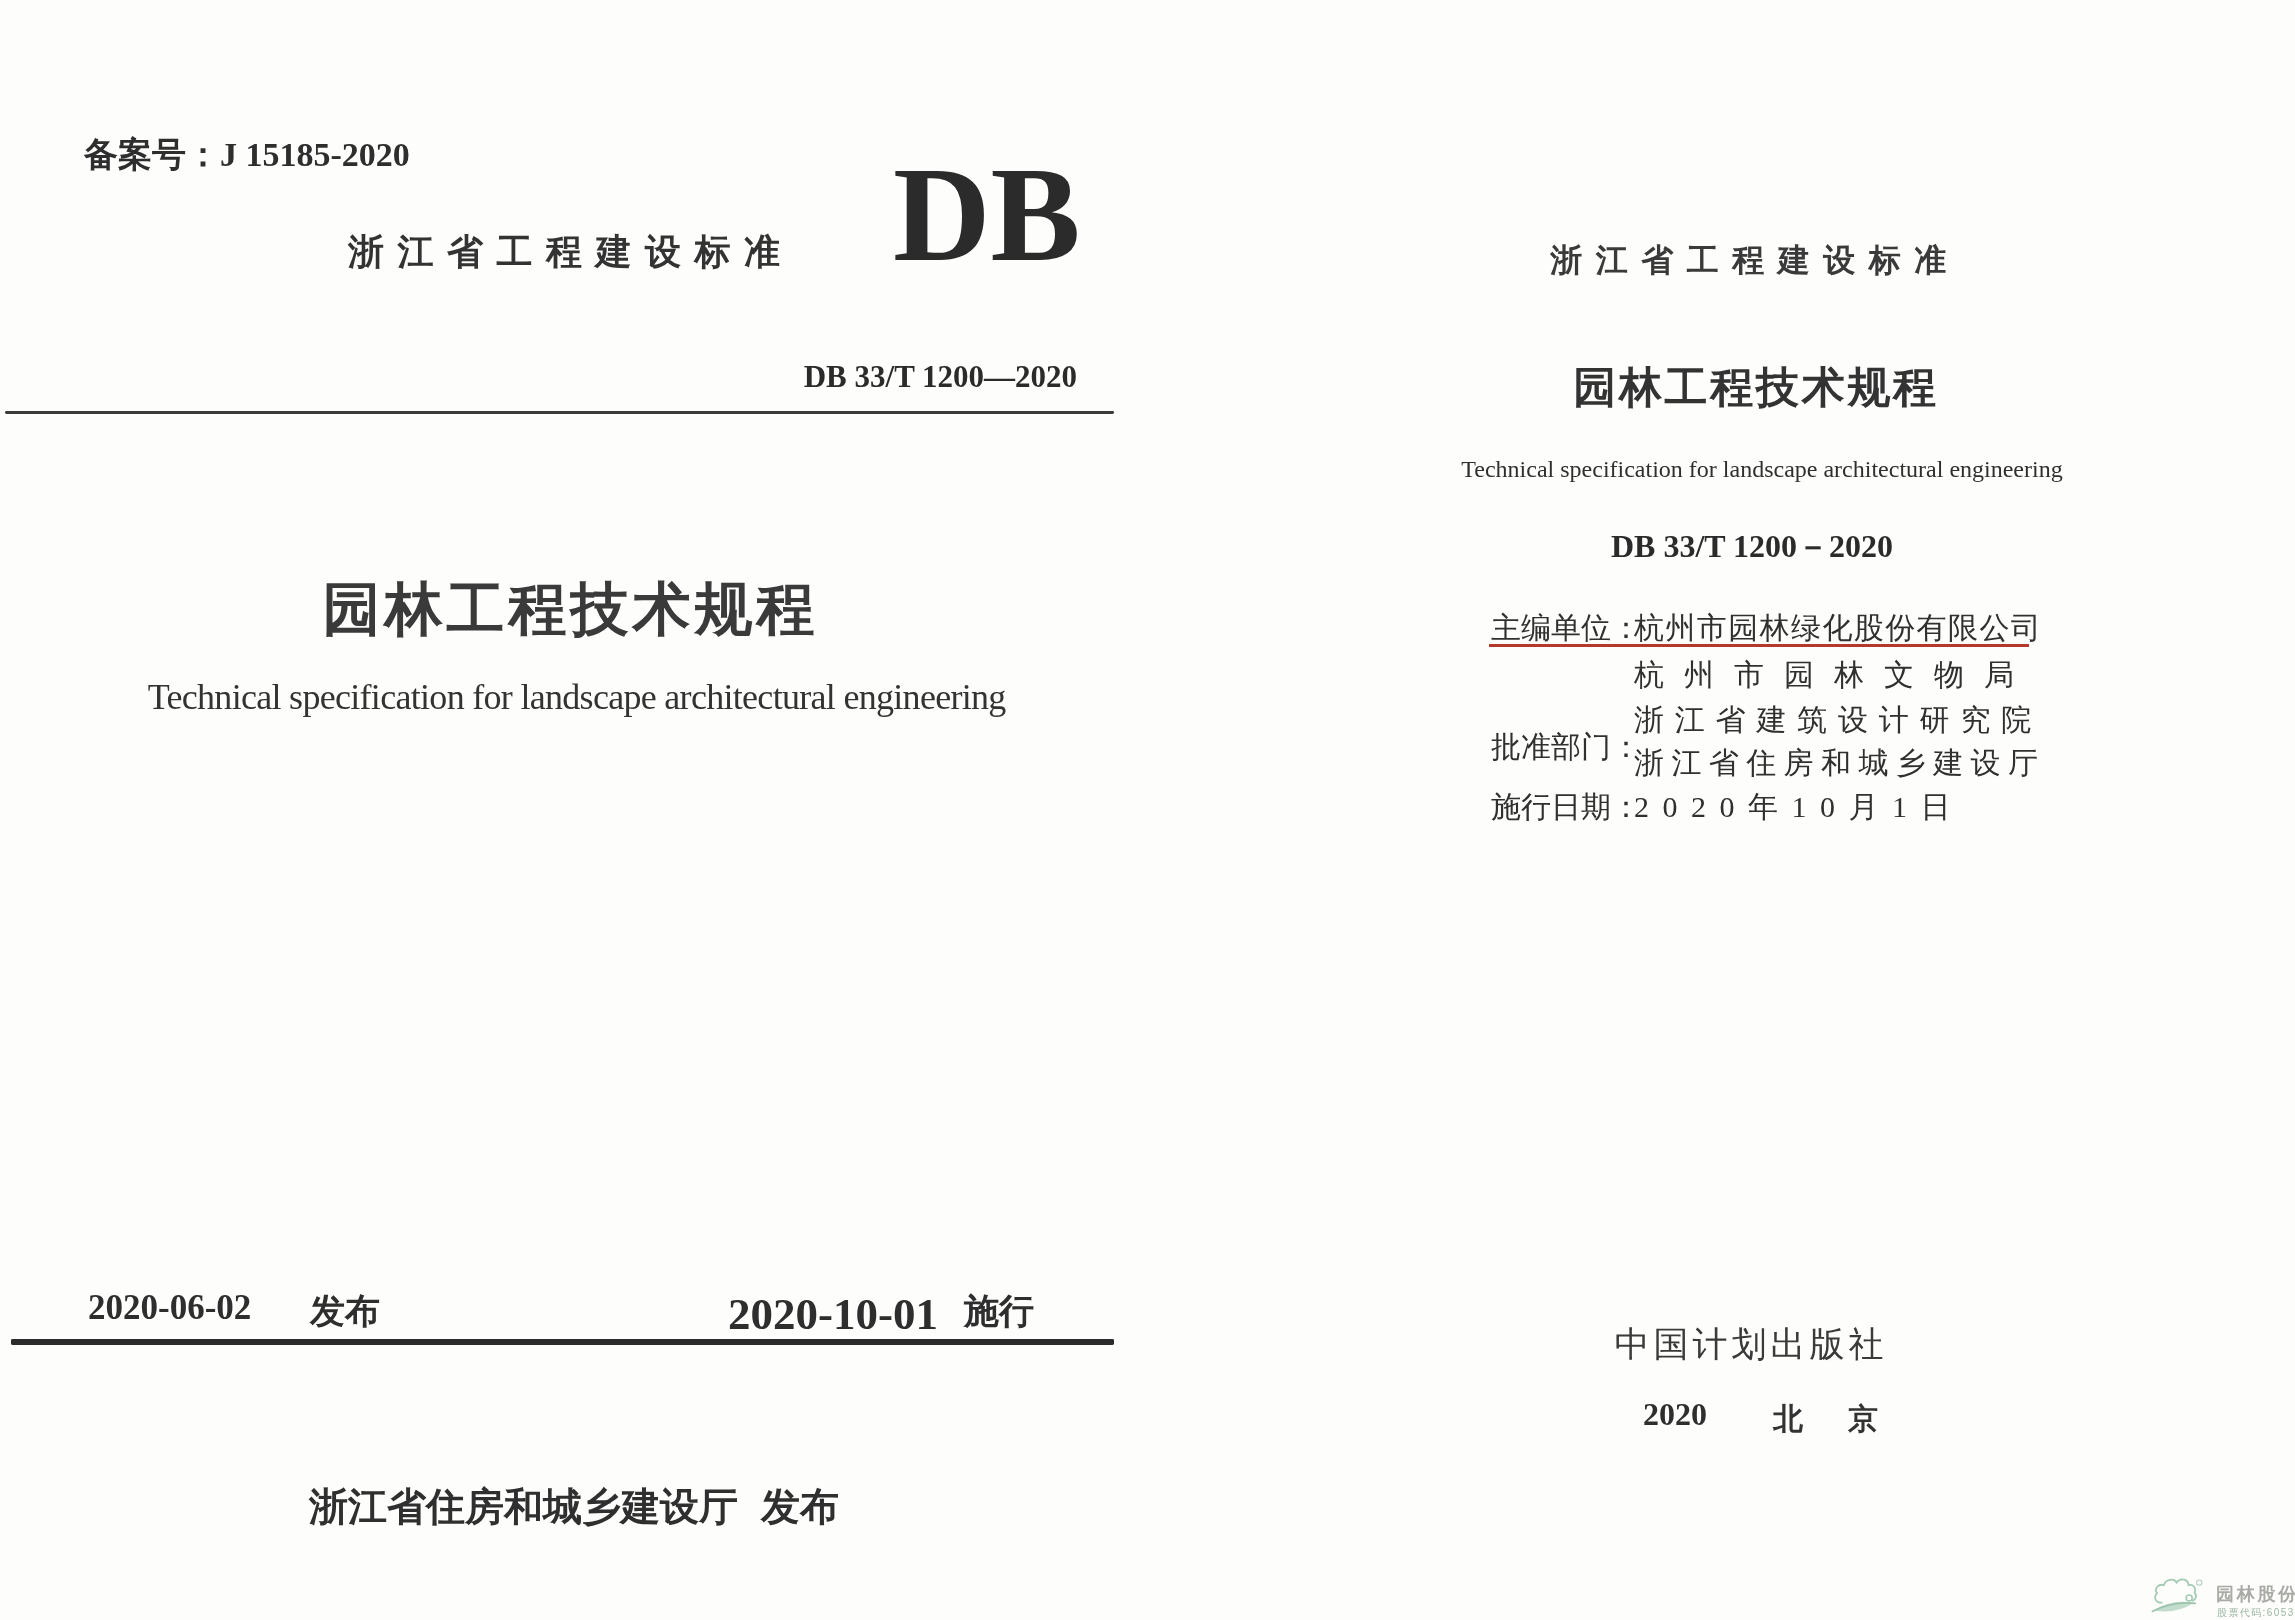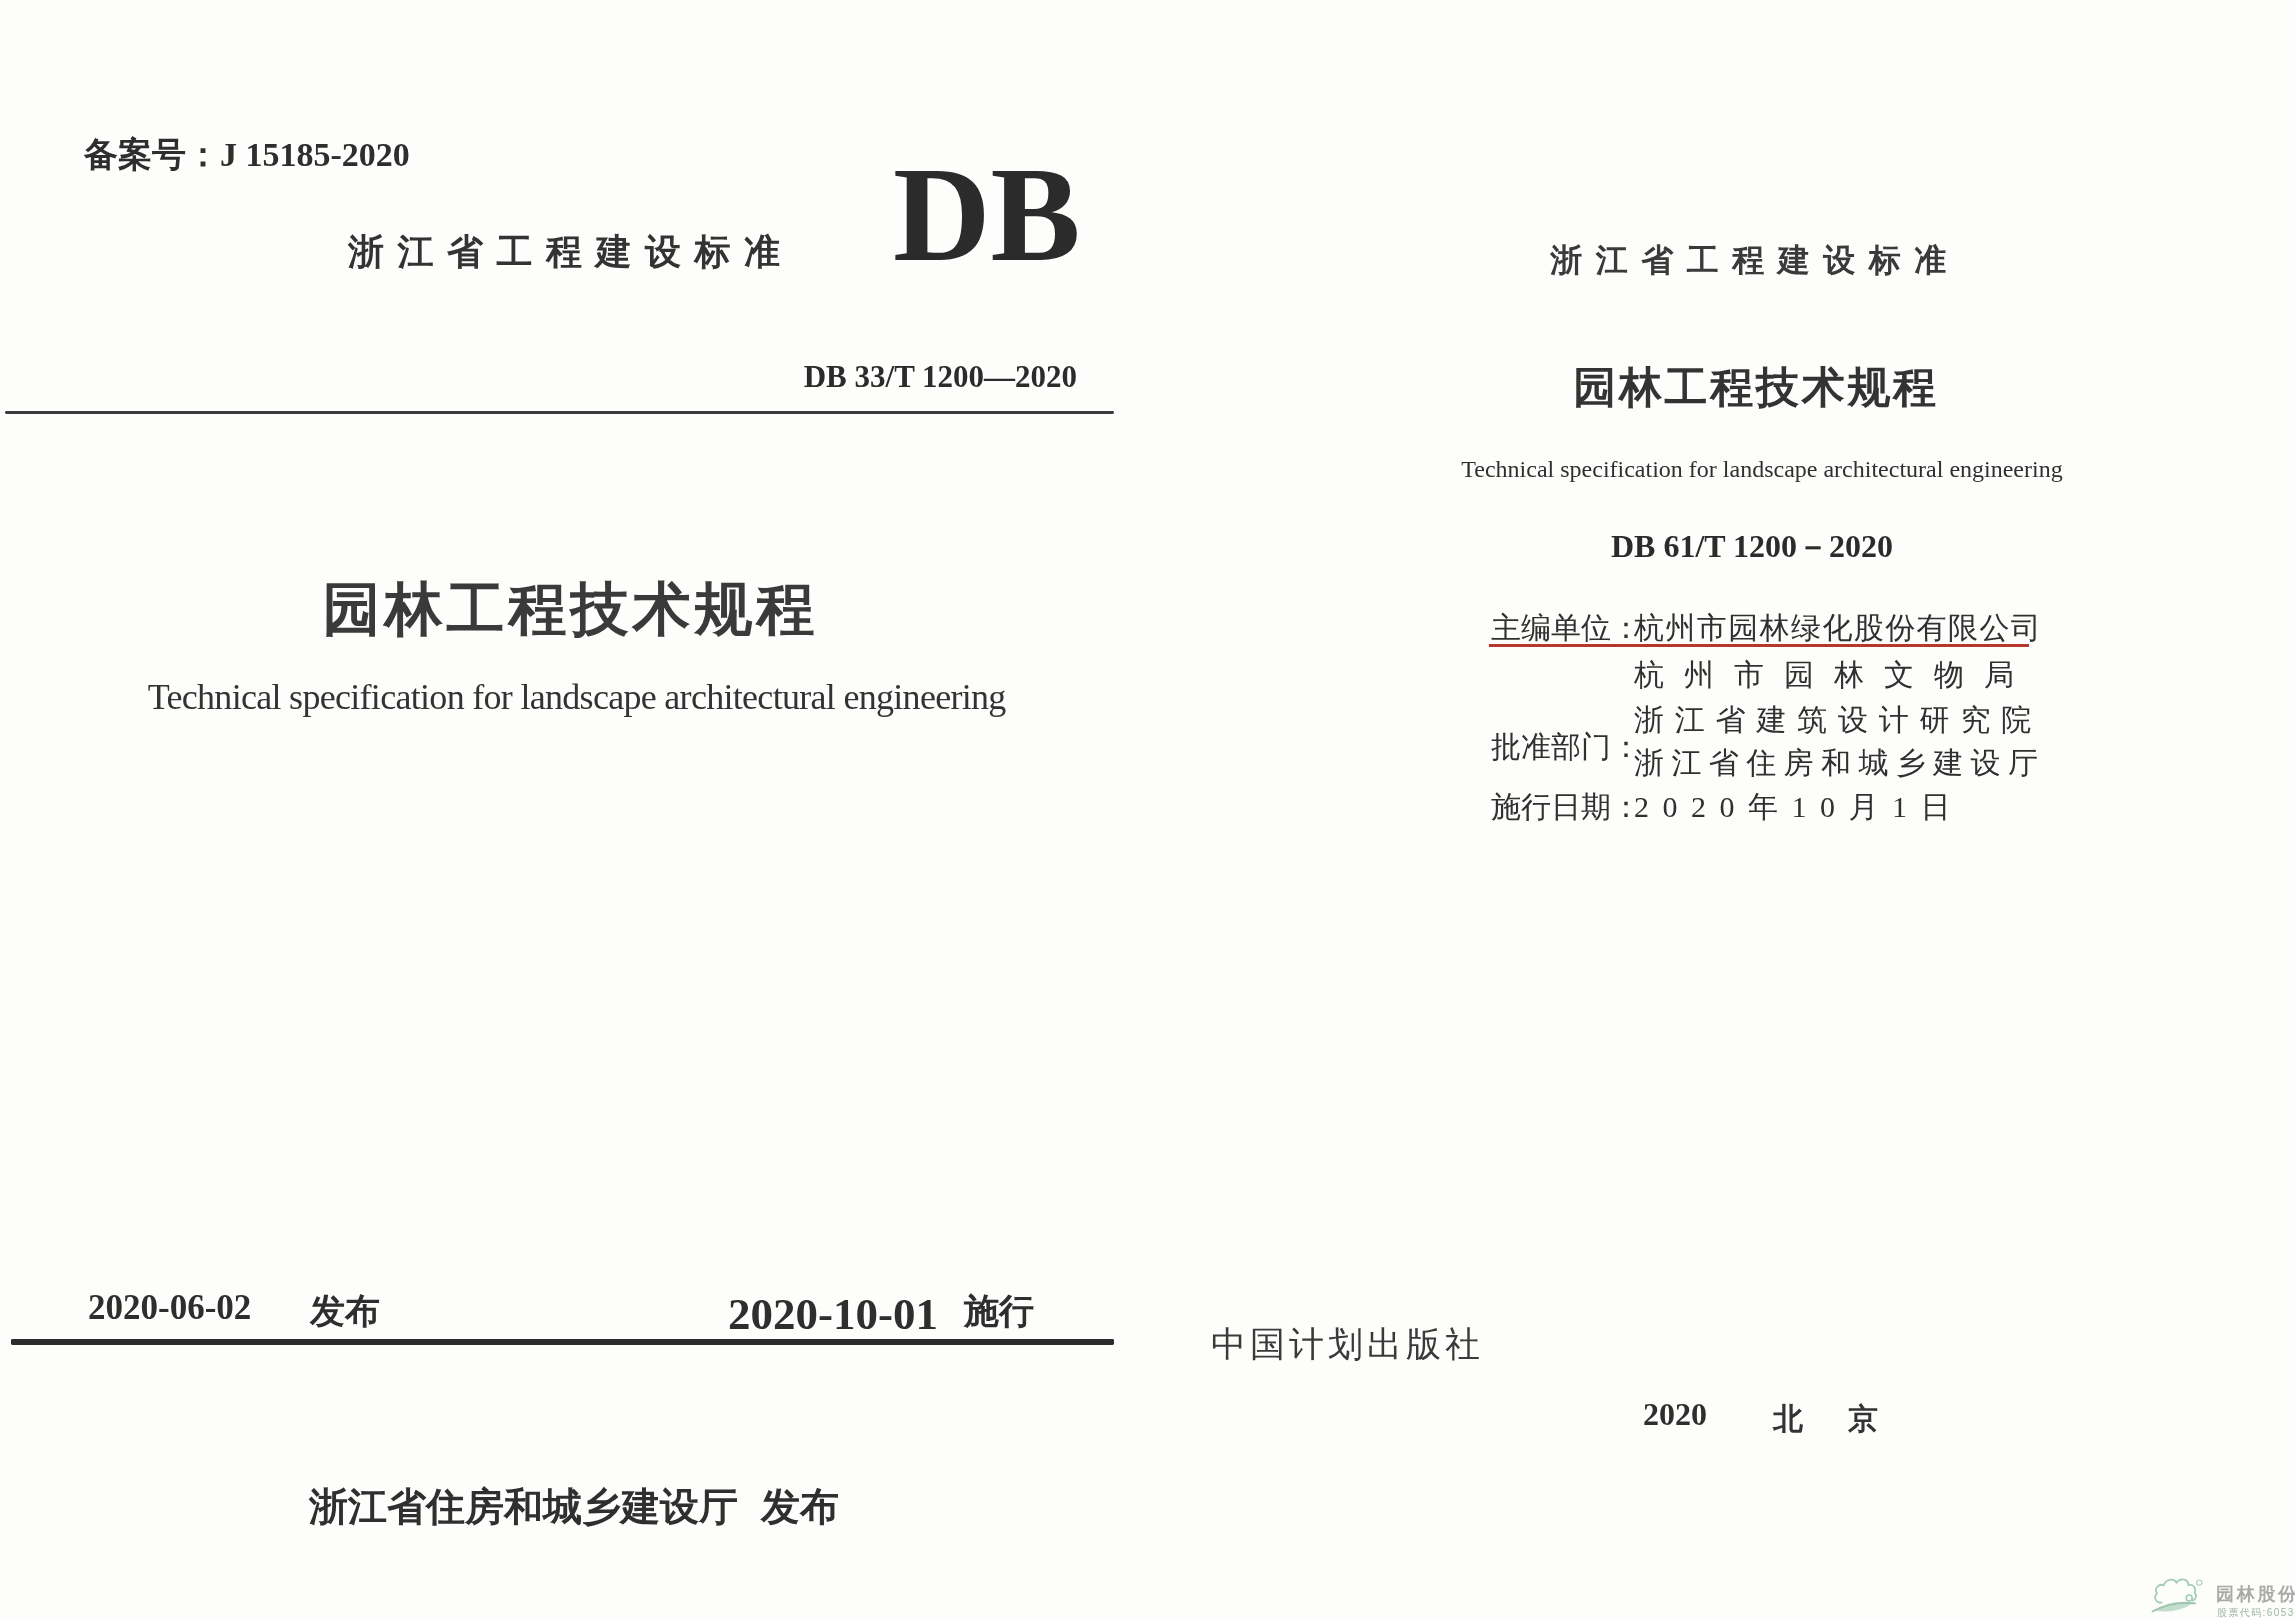--- a/index.html
+++ b/index.html
@@ -41,21 +41,21 @@
   .ed{font-size:30px;color:#303030;}
   .ed-l1-lab{left:1491px;top:608px;}
   .ed-l1-val{left:1634px;top:608px;letter-spacing:1.4px;}
   .ed-underline{left:1489px;top:644px;width:540px;height:2.7px;background:#b5382c;}
   .ed-l2-val{left:1634px;top:655px;letter-spacing:20px;}
   .ed-l3-val{left:1634px;top:700px;letter-spacing:10.8px;}
   .ed-l4-lab{left:1491px;top:727px;}
   .ed-l4-val{left:1634px;top:743px;letter-spacing:7.4px;}
   .ed-l5-lab{left:1491px;top:787px;}
   .ed-l5-val{left:1634px;top:787px;letter-spacing:13.5px;}
-  .tp-publisher{left:1211px;top:1321px;width:1080px;font-size:35px;letter-spacing:4px;color:#3a3a3a;}
+  .tp-publisher{left:1211px;top:1321px;width:1080px;text-align:center;font-size:35px;letter-spacing:4px;color:#3a3a3a;}
   .tp-edition-year{left:1643px;top:1396px;font-size:32px;font-weight:bold;}
   .tp-edition-city{left:1773px;top:1399px;font-size:30px;font-weight:bold;letter-spacing:45px;color:#333;}
 
   
   .wm{left:2151px;top:1574px;width:144px;height:45px;}
   .wm-logo{position:absolute;left:0;top:1.4px;}
   .wm-brand{position:absolute;left:65px;top:8px;font-size:18px;font-weight:bold;letter-spacing:2.7px;
     color:#a8aba6;font-family:"Liberation Sans","DejaVu Sans",sans-serif;}
   .wm-stock{position:absolute;left:66px;top:32px;font-size:10px;letter-spacing:1.4px;color:#9db5a5;
     font-family:"Liberation Sans","DejaVu Sans",sans-serif;}
@@ -97,21 +97,21 @@
   </div>
 
   <div>
 
     <div class="abs tp-standard-type sans">浙江省工程建设标准</div>
 
     <div class="abs tp-title serif">园林工程技术规程</div>
 
     <div class="abs tp-title-en serif">Technical specification for landscape architectural engineering</div>
 
-    <div class="abs tp-code serif">DB 61/T 1200－2020</div>
+    <div class="abs tp-code serif">DB 33/T 1200－2020</div>
 
     <div class="abs ed ed-l1-lab serif">主编单位：</div>
     <div class="abs ed ed-l1-val serif">杭州市园林绿化股份有限公司</div>
 
     <div class="abs ed-underline"></div>
 
     <div class="abs ed ed-l2-val serif">杭州市园林文物局</div>
     <div class="abs ed ed-l3-val serif">浙江省建筑设计研究院</div>
 
     <div class="abs ed ed-l4-lab serif">批准部门：</div>

